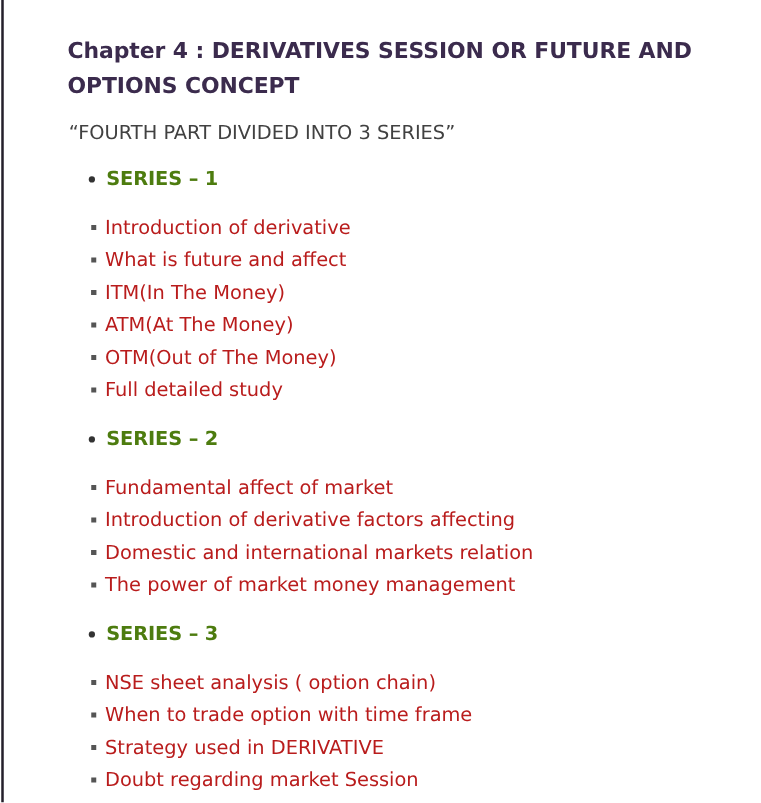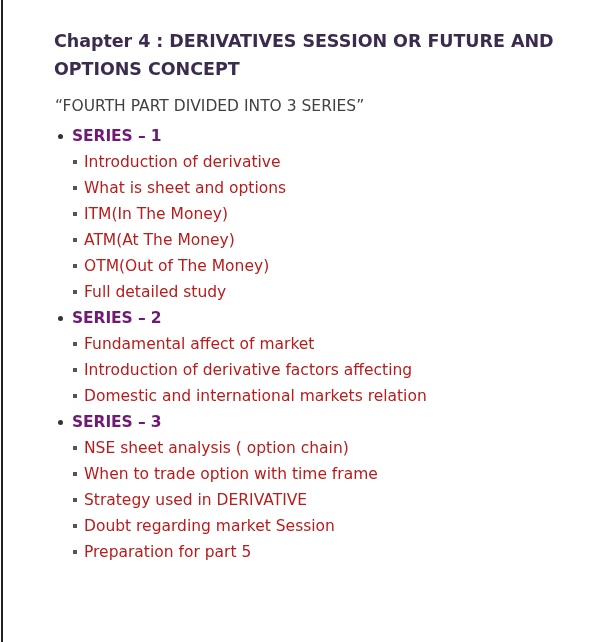--- a/index.html
+++ b/index.html
@@ -60,23 +60,23 @@
   }
 
   .series-block {
     margin: 0;
     padding: 0;
   }
 
   
   .series-title {
     position: relative;
-    margin: 0;
+    margin: 13px;
     padding: 0 0 0 18px;
-    color: #701a75;
+    color: #4d7c0f;
     font-size: 15.5px;
     font-weight: bold;
     line-height: 26px;
     letter-spacing: -0.1px;
   }
   .series-title .disc-bullet {
     position: absolute;
     left: 4px;
     top: 11px;
     width: 5px;
@@ -128,21 +128,21 @@
         <span class="disc-bullet"></span>
         <span>SERIES – 1</span>
       </div>
       <ul class="sub-list">
         <li class="sub-item">
           <span class="square-bullet"></span>
           <span>Introduction of derivative</span>
         </li>
         <li class="sub-item">
           <span class="square-bullet"></span>
-          <span>What is sheet and options</span>
+          <span>What is future and affect</span>
         </li>
         <li class="sub-item">
           <span class="square-bullet"></span>
         </li>
         <li class="sub-item">
           <span class="square-bullet"></span>
           <span>ITM(In The Money)</span>
         </li>
         <li class="sub-item">
           <span class="square-bullet"></span>
@@ -173,20 +173,24 @@
           <span class="square-bullet"></span>
           <span>Introduction of derivative factors affecting</span>
         </li>
         <li class="sub-item">
           <span class="square-bullet"></span>
         </li>
         <li class="sub-item">
           <span class="square-bullet"></span>
           <span>Domestic and international markets relation</span>
         </li>
+        <li class="sub-item">
+          <span class="square-bullet"></span>
+          <span>The power of market money management</span>
+        </li>
       </ul>
     </li>
 
     <li class="series-block">
       <div class="series-title">
         <span class="disc-bullet"></span>
         <span>SERIES – 3</span>
       </div>
       <ul class="sub-list">
         <li class="sub-item">

